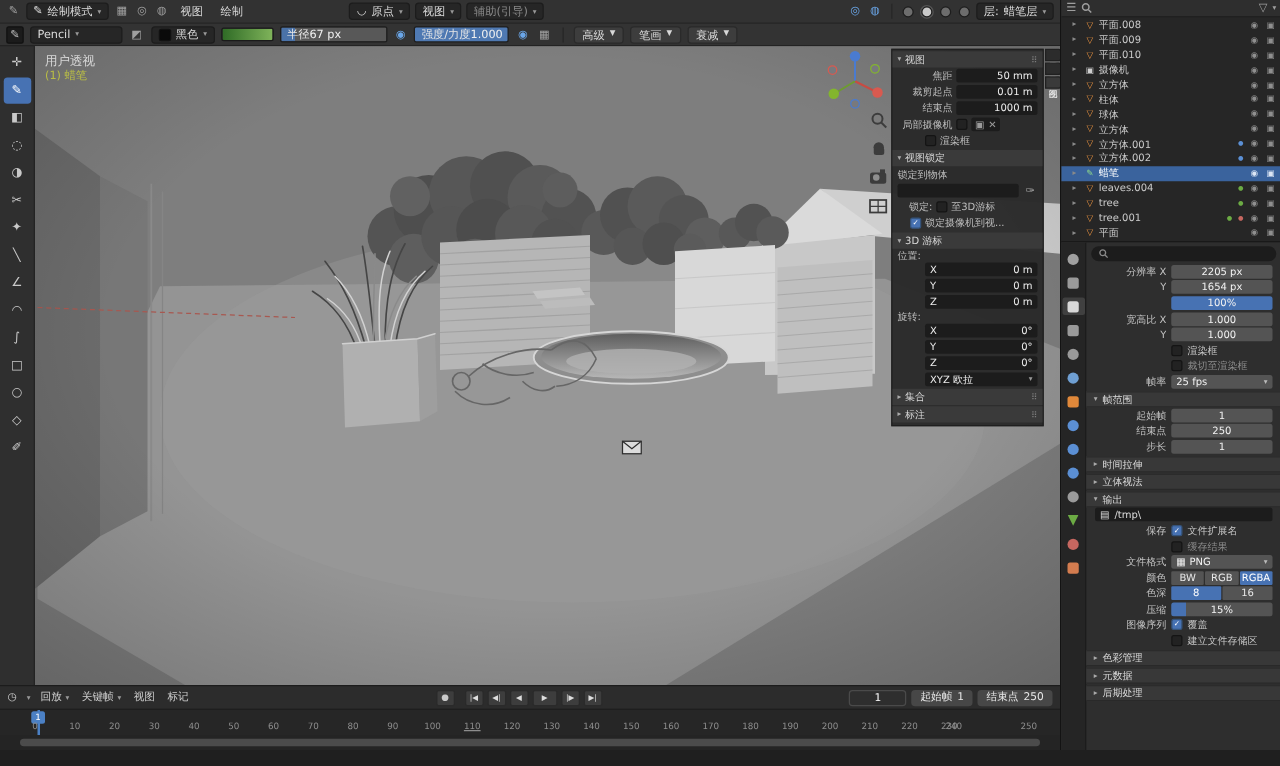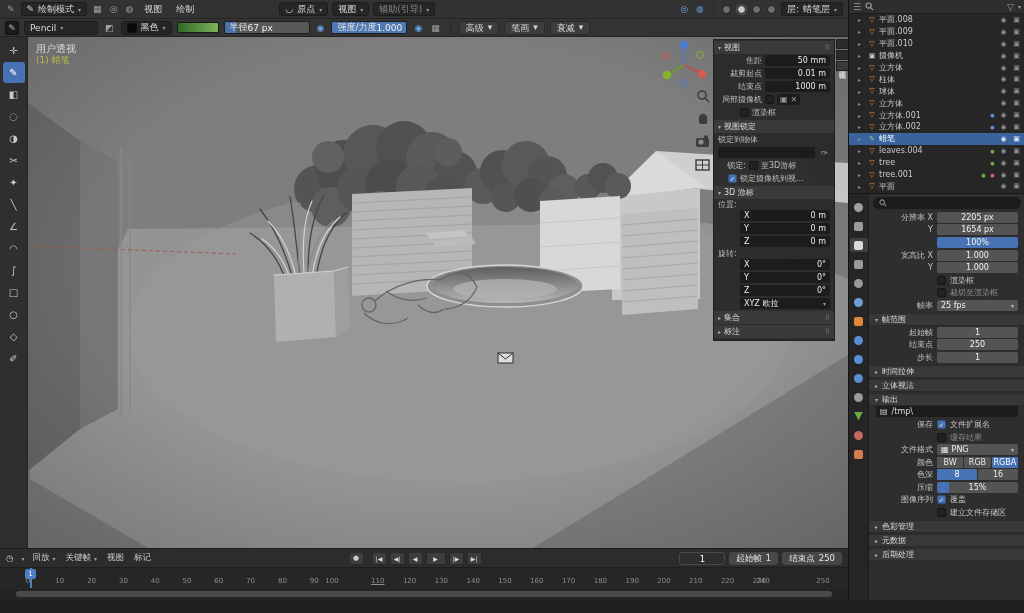--- a/index.html
+++ b/index.html
@@ -898,21 +898,21 @@
     <span class="tick" style="left: 28px;">0</span>
         <span class="tick" style="left: 59.8px;">10</span>
         <span class="tick" style="left: 91.6px;">20</span>
         <span class="tick" style="left: 123.4px;">30</span>
         <span class="tick" style="left: 155.2px;">40</span>
         <span class="tick" style="left: 187px;">50</span>
         <span class="tick" style="left: 218.8px;">60</span>
         <span class="tick" style="left: 250.6px;">70</span>
         <span class="tick" style="left: 282.4px;">80</span>
         <span class="tick" style="left: 314.2px;">90</span>
-        <span class="tick" style="left: 332px;">100</span>
+        <span class="tick" style="left: 346px;">100</span>
         <span class="tick" style="left: 377.8px; text-decoration: underline;">110</span>
         <span class="tick" style="left: 409.6px;">120</span>
         <span class="tick" style="left: 441.4px;">130</span>
         <span class="tick" style="left: 473.2px;">140</span>
         <span class="tick" style="left: 505px;">150</span>
         <span class="tick" style="left: 536.8px;">160</span>
         <span class="tick" style="left: 568.6px;">170</span>
         <span class="tick" style="left: 600.4px;">180</span>
         <span class="tick" style="left: 632.2px;">190</span>
         <span class="tick" style="left: 664px;">200</span>

